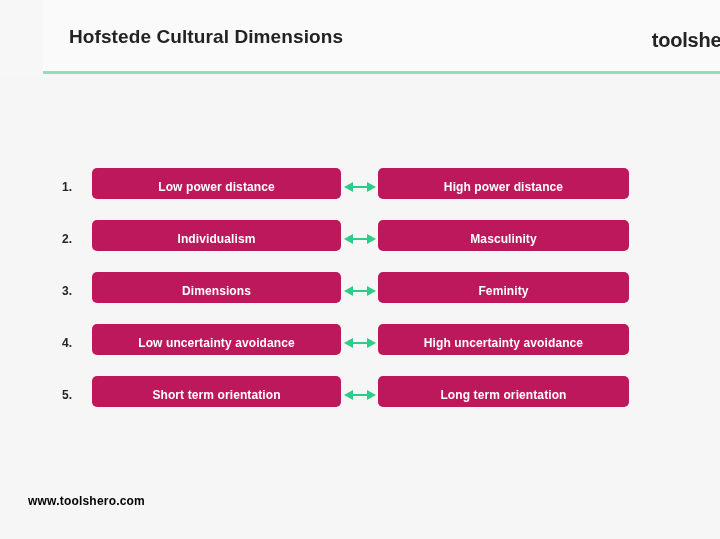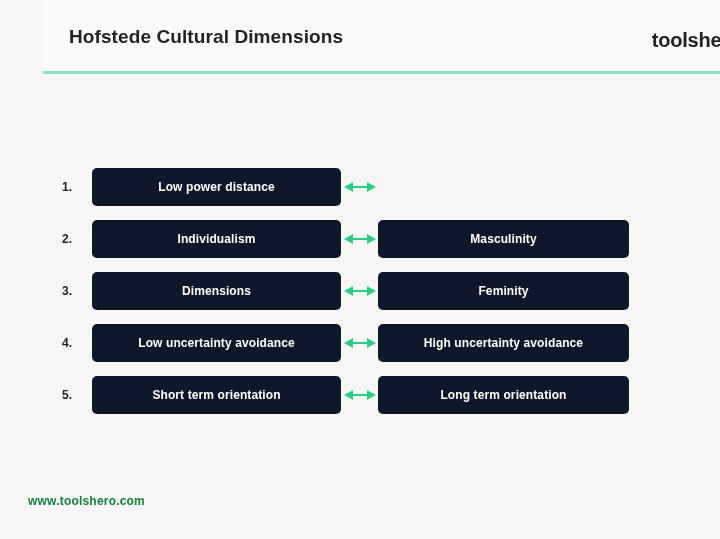--- a/index.html
+++ b/index.html
@@ -94,23 +94,23 @@
     line-height: 38px;
     text-align: left;
     font-size: 12px;
     font-weight: bold;
     color: #232323;
   }
 
   .box {
     position: absolute;
     top: 0;
-    height: 38px;
+    height: 31px;
     line-height: 38px;
-    background: #0f172a;
+    background: #be185d;
     border-radius: 5px;
     color: #ffffff;
     font-size: 12px;
     font-weight: bold;
     text-align: center;
     white-space: nowrap;
     overflow: hidden;
     letter-spacing: 0.1px;
   }
   .box-left {
@@ -133,21 +133,21 @@
     display: block;
   }
 
   
   .footer-url {
     position: absolute;
     left: 28px;
     bottom: 31px;
     font-size: 12px;
     font-weight: bold;
-    color: #15803d;
+    color: #000000;
     letter-spacing: 0.2px;
   }
 </style>
 </head>
 <body>
 
 <div class="page">
 
   <div class="header">
     <div class="header-title">Hofstede Cultural Dimensions</div>
@@ -162,20 +162,21 @@
       <div class="row">
         <div class="row-number">1.</div>
         <div class="box box-left">Low power distance</div>
         <div class="arrow">
           <svg width="32" height="14" viewBox="0 0 32 14">
             <polygon points="0,7 9,2 9,12" fill="#2ecb8b"></polygon>
             <polygon points="32,7 23,2 23,12" fill="#2ecb8b"></polygon>
             <rect x="8" y="6" width="16" height="2" fill="#2ecb8b"></rect>
           </svg>
         </div>
+        <div class="box box-right">High power distance</div>
       </div>
 
       <div class="row">
         <div class="row-number">2.</div>
         <div class="box box-left">Individualism</div>
         <div class="arrow">
           <svg width="32" height="14" viewBox="0 0 32 14">
             <polygon points="0,7 9,2 9,12" fill="#2ecb8b"></polygon>
             <polygon points="32,7 23,2 23,12" fill="#2ecb8b"></polygon>
             <rect x="8" y="6" width="16" height="2" fill="#2ecb8b"></rect>

